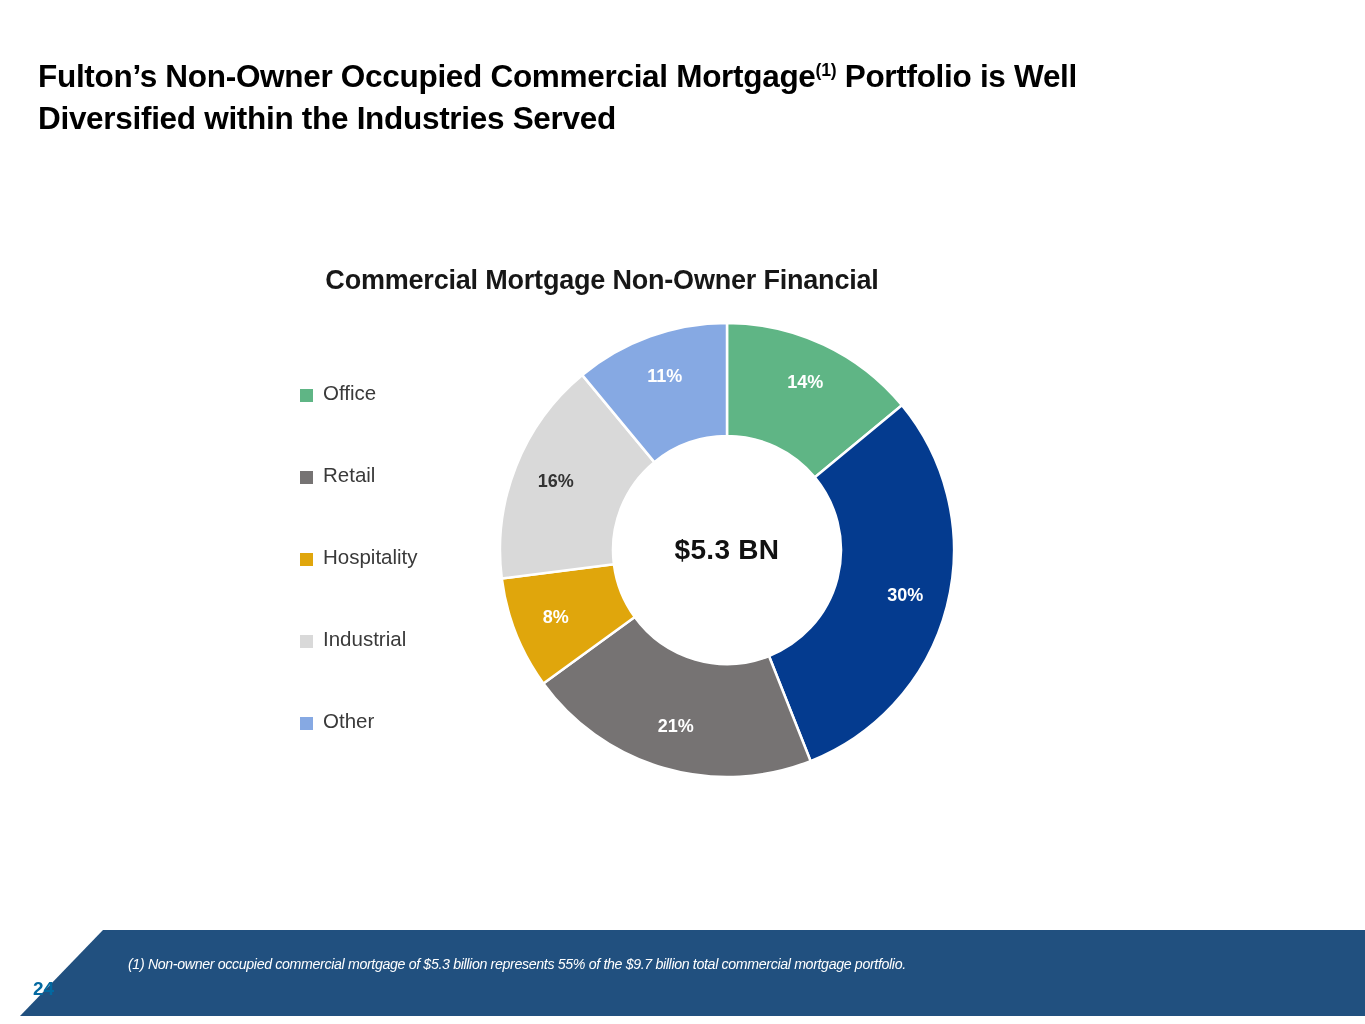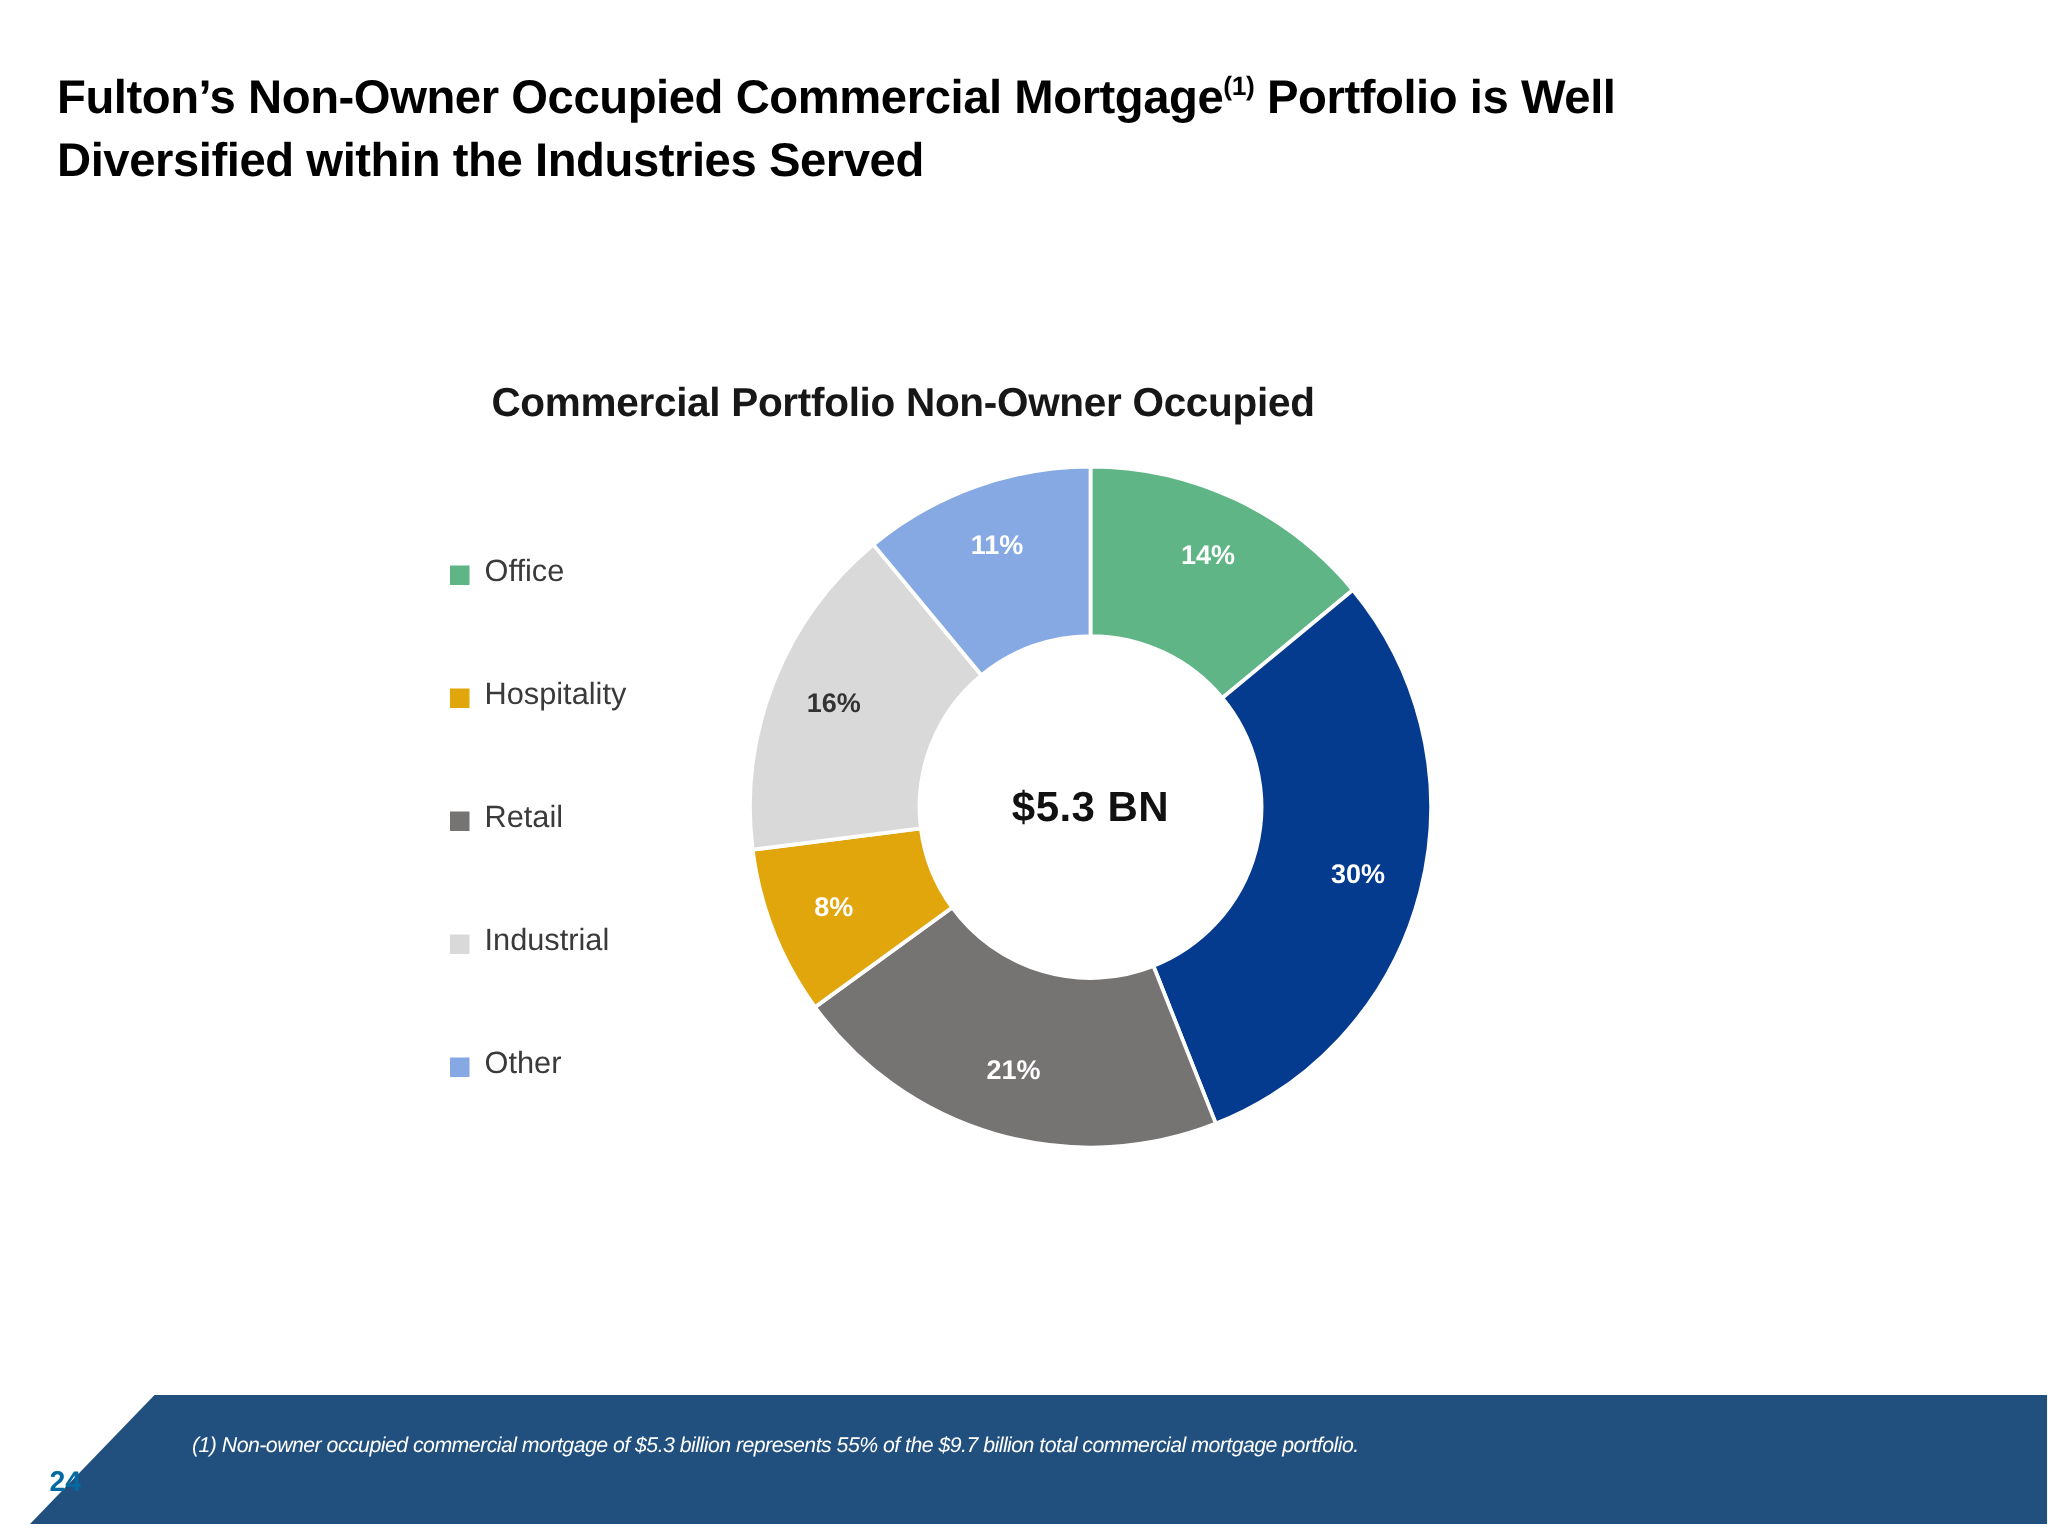--- a/index.html
+++ b/index.html
@@ -14,20 +14,21 @@
     position: relative;
     overflow: hidden;
     font-family: "Liberation Sans", sans-serif;
     color: #000000;
   }
 
   .slide {
     position: absolute;
     inset: 0;
     background: #ffffff;
+    margin-top: 12px;
   }
 
   
   .slide-title {
     position: absolute;
     left: 38px;
     top: 44px;
     width: 1200px;
     font-size: 31.5px;
     font-weight: bold;
@@ -197,34 +198,34 @@
 <body>
 
 <div class="slide">
 
   <div class="slide-title">
     <span>Fulton’s Non-Owner Occupied Commercial Mortgage</span><sup>(1)</sup><span> Portfolio is Well Diversified within the Industries Served</span>
   </div>
 
   <div class="chart-area">
 
-    <div class="chart-title">Commercial Portfolio Non-Owner Occupied</div>
+    <div class="chart-title">Commercial Mortgage Non-Owner Financial</div>
 
     <div class="legend">
       <div class="legend-item">
         <span class="legend-swatch" style="background: rgb(95, 181, 133);"></span>
         <span class="legend-label">Office</span>
       </div>
       <div class="legend-item">
+        <span class="legend-swatch" style="background: rgb(118, 115, 115);"></span>
+        <span class="legend-label">Retail</span>
+      </div>
+      <div class="legend-item">
         <span class="legend-swatch" style="background: rgb(224, 166, 12);"></span>
         <span class="legend-label">Hospitality</span>
-      </div>
-      <div class="legend-item">
-        <span class="legend-swatch" style="background: rgb(118, 115, 115);"></span>
-        <span class="legend-label">Retail</span>
       </div>
       <div class="legend-item">
         <span class="legend-swatch" style="background: rgb(217, 217, 217);"></span>
         <span class="legend-label">Industrial</span>
       </div>
       <div class="legend-item">
         <span class="legend-swatch" style="background: rgb(134, 169, 227);"></span>
         <span class="legend-label">Other</span>
       </div>
     </div>

